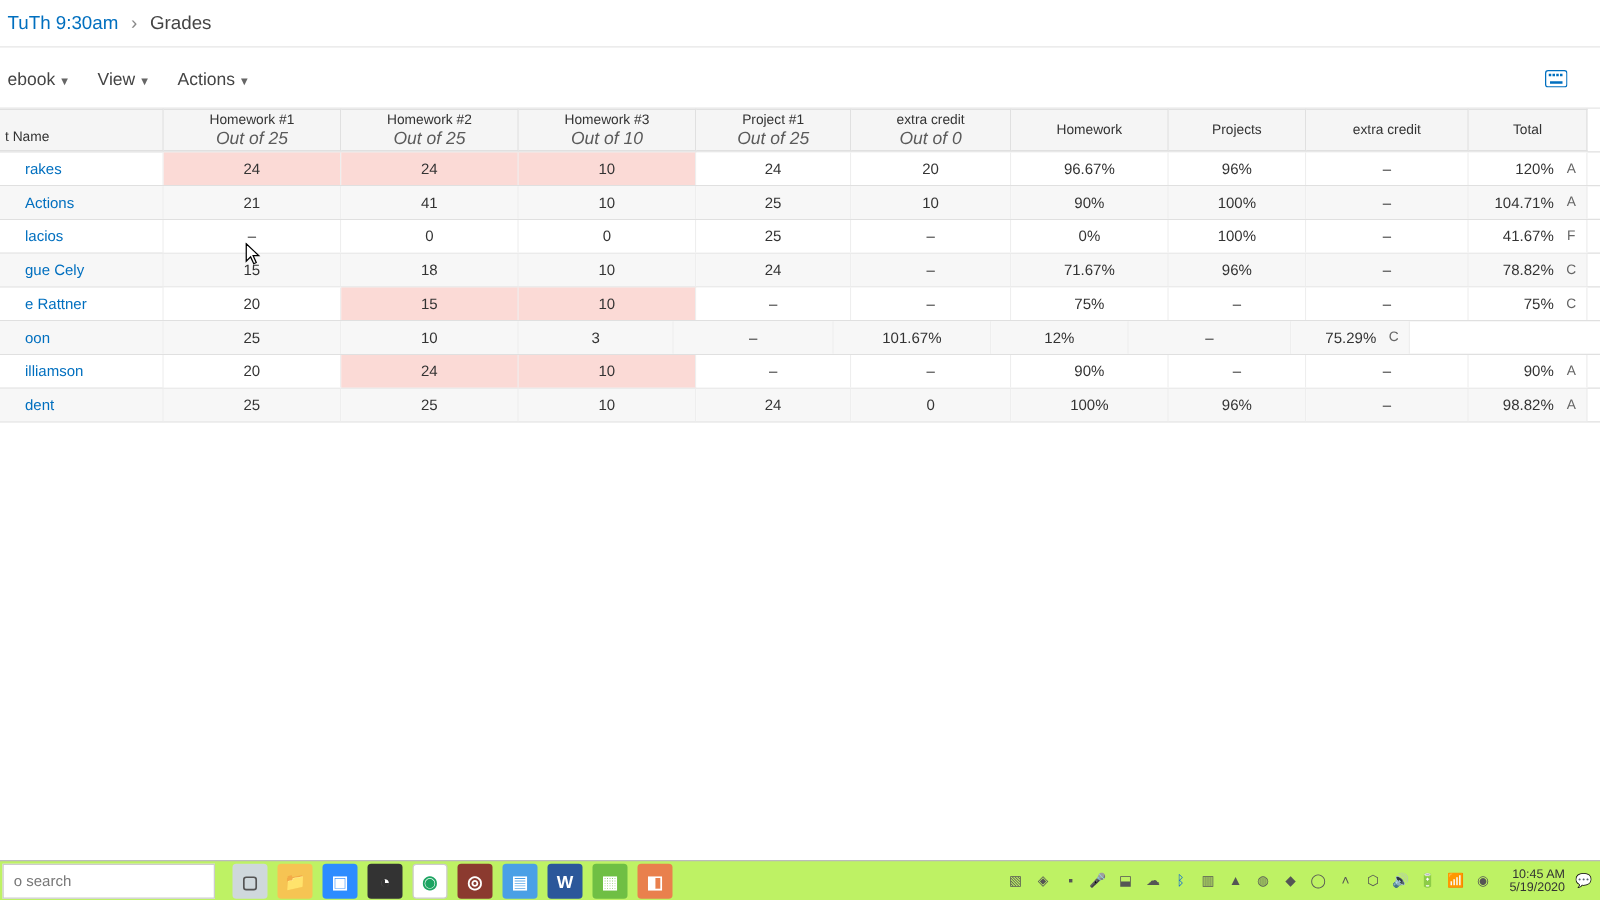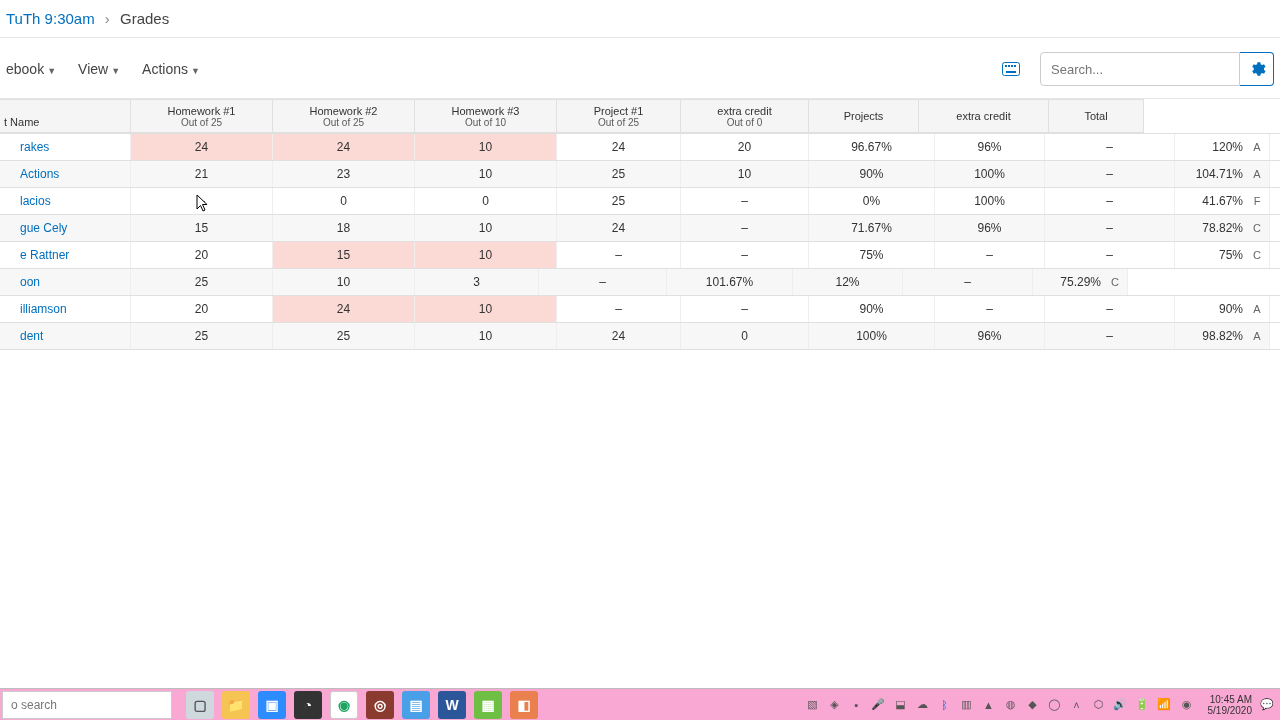--- a/index.html
+++ b/index.html
@@ -26,34 +26,34 @@
 .col-hw3    { width: 142px; }
 .col-proj1  { width: 124px; }
 .col-ec     { width: 128px; }
 .col-hwcat  { width: 126px; }
 .col-projcat{ width: 110px; }
 .col-eccat  { width: 130px; }
 .col-total  { width: 95px; }
 
 .hdr { background: #f5f5f5; border-right: 1px solid #e0e0e0; border-top: 1px solid #e0e0e0; border-bottom: 1px solid #e0e0e0; padding: 4px 4px; font-size: 11px; color: #333; text-align: center; height: 34px; display: flex; flex-direction: column; justify-content: center; }
 .hdr.first { text-align: left; padding-left: 4px; justify-content: flex-end; padding-bottom: 4px; }
-.hdr .sub { color: #5a5a5a; font-size: 10px; }
+.hdr .sub { color: #5a5a5a; font-size: 14px; font-style: italic; }
 
 .cell { height: 26px; border-right: 1px solid #eee; text-align: center; font-size: 12px; color: #333; display: flex; align-items: center; justify-content: center; position: relative; }
 .row:nth-child(even) .cell.stat, .row:nth-child(even) .cell.name { background: #f7f7f7; }
 .cell.name { justify-content: flex-start; padding-left: 20px; color: #006fbf; cursor: pointer; white-space: nowrap; overflow: hidden; }
 .cell.stat { background: #fff; }
 .cell.pink { background: #fbdad6; }
 .cell.blue { background: #d3e8f8; }
 .cell.total { justify-content: flex-end; padding-right: 4px; }
 .cell.total .grade { width: 16px; text-align: center; color: #666; margin-left: 6px; font-size: 11px; }
 
 .cursor { position: absolute; left: 196px; top: 194px; pointer-events: none; font-size: 15px; color: #000; }
 
-.taskbar { position: absolute; left: 0; right: 0; bottom: 0; height: 32px; background: #f9a8d4; border-top: 1px solid #bcbcbc; display: flex; align-items: center; font-size: 12px; }
+.taskbar { position: absolute; left: 0; right: 0; bottom: 0; height: 32px; background: #bef264; border-top: 1px solid #bcbcbc; display: flex; align-items: center; font-size: 12px; }
 .taskbar .search { width: 170px; height: 28px; margin-left: 2px; padding: 0 8px; border: 1px solid #ccc; background: #fff; color: #777; display: flex; align-items: center; }
 .taskbar .apps { display: flex; margin-left: 14px; gap: 8px; }
 .taskbar .app { width: 28px; height: 28px; border-radius: 3px; display: flex; align-items: center; justify-content: center; font-size: 14px; color: #fff; font-weight: bold; }
 .taskbar .tray { margin-left: auto; display: flex; align-items: center; gap: 8px; padding-right: 6px; color: #555; }
 .taskbar .tray .ic { width: 14px; height: 14px; display: flex; align-items: center; justify-content: center; font-size: 11px; }
 .taskbar .clock { text-align: right; line-height: 1.1; font-size: 10px; color: #333; margin-left: 6px; }
 </style>
 </head>
 <body>
 
@@ -71,28 +71,20 @@
   <span class="icon-btn">
     <svg width="18" height="14" viewBox="0 0 18 14">
         <rect x="0.5" y="0.5" width="17" height="13" rx="2" fill="none" stroke="#006fbf"></rect>
         <rect x="3" y="3" width="2" height="2" fill="#006fbf"></rect>
         <rect x="6" y="3" width="2" height="2" fill="#006fbf"></rect>
         <rect x="9" y="3" width="2" height="2" fill="#006fbf"></rect>
         <rect x="12" y="3" width="2" height="2" fill="#006fbf"></rect>
         <rect x="4" y="9" width="10" height="2" fill="#006fbf"></rect>
       </svg>
   </span>
-  <div class="search-wrap">
-    <input class="search-input" placeholder="Search..." style="">
-    <div class="gear-btn">
-      <svg width="18" height="18" viewBox="0 0 24 24">
-          <path fill="#006fbf" d="M12 8a4 4 0 1 0 0 8 4 4 0 0 0 0-8zm9.4 4a7.6 7.6 0 0 0-.1-1.2l2.1-1.6-2-3.4-2.5 1a7.6 7.6 0 0 0-2-1.2l-.4-2.6h-4l-.4 2.6a7.6 7.6 0 0 0-2 1.2l-2.5-1-2 3.4 2.1 1.6a7.7 7.7 0 0 0 0 2.4l-2.1 1.6 2 3.4 2.5-1a7.6 7.6 0 0 0 2 1.2l.4 2.6h4l.4-2.6a7.6 7.6 0 0 0 2-1.2l2.5 1 2-3.4-2.1-1.6c.1-.4.1-.8.1-1.2z"></path>
-        </svg>
-    </div>
-  </div>
 </div>
 
 <div class="grid">
   <div class="hdr first col-name">
       <span>t Name</span>
     </div>
   <div class="hdr col-hw1">
       <span>Homework #1</span>
       <span class="sub">Out of 25</span>
     </div>
@@ -104,20 +96,23 @@
       <span>Homework #3</span>
       <span class="sub">Out of 10</span>
     </div>
   <div class="hdr col-proj1">
       <span>Project #1</span>
       <span class="sub">Out of 25</span>
     </div>
   <div class="hdr col-ec">
       <span>extra credit</span>
       <span class="sub">Out of 0</span>
+    </div>
+  <div class="hdr col-hwcat">
+      <span>Homework</span>
     </div>
   <div class="hdr col-projcat">
       <span>Projects</span>
     </div>
   <div class="hdr col-eccat">
       <span>extra credit</span>
     </div>
   <div class="hdr col-total">
       <span>Total</span>
     </div>
@@ -135,21 +130,21 @@
       <div class="cell stat col-projcat">96%</div>
       <div class="cell stat col-eccat">–</div>
       <div class="cell stat total col-total">
         <span>120%</span>
         <span class="grade">A</span>
       </div>
     </div>
     <div class="grid row">
       <div class="cell name col-name">Actions</div>
       <div class="cell stat col-hw1 pink">21</div>
-      <div class="cell stat col-hw2 pink">23</div>
+      <div class="cell stat col-hw2 pink">41</div>
       <div class="cell stat col-hw3 pink">10</div>
       <div class="cell stat col-proj1">25</div>
       <div class="cell stat col-ec">10</div>
       <div class="cell stat col-hwcat">90%</div>
       <div class="cell stat col-projcat">100%</div>
       <div class="cell stat col-eccat">–</div>
       <div class="cell stat total col-total">
         <span>104.71%</span>
         <span class="grade">A</span>
       </div>

